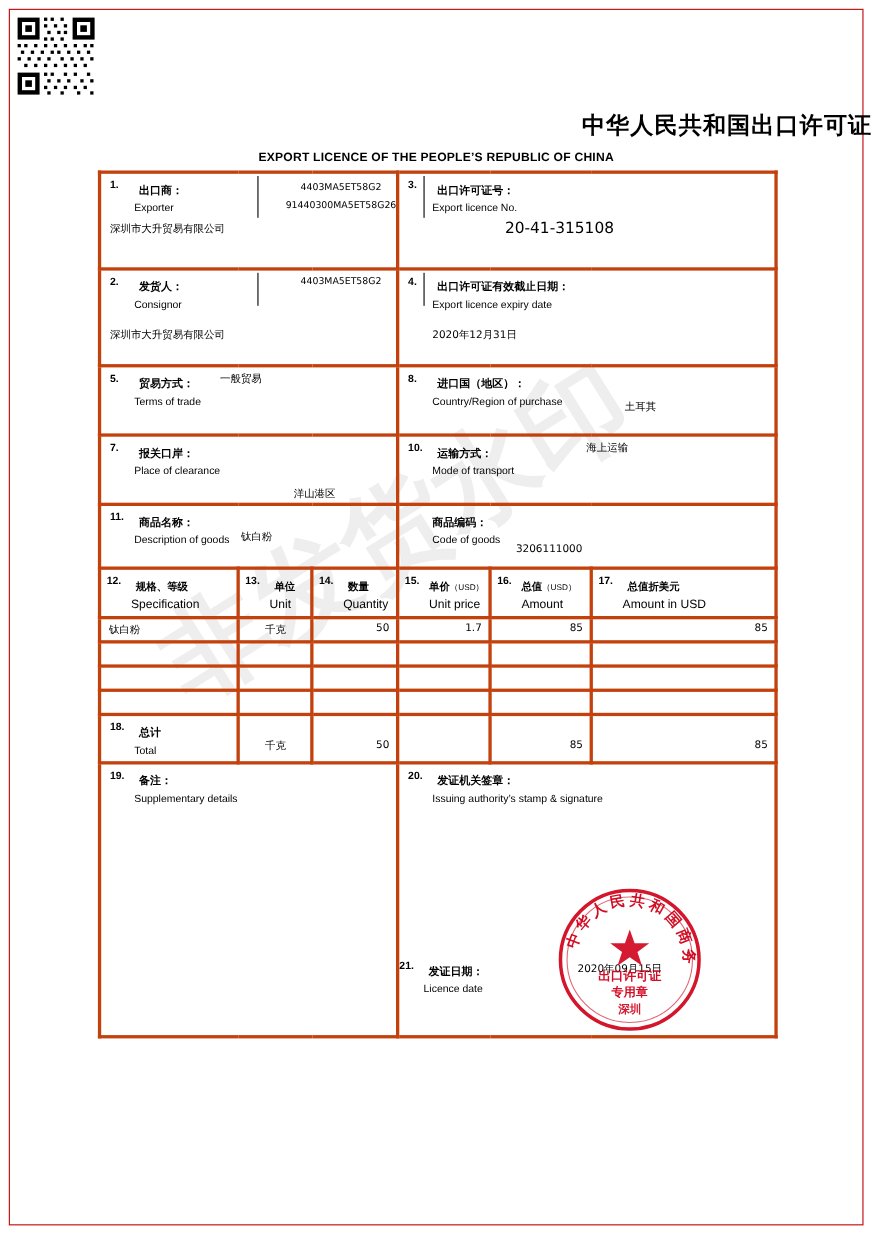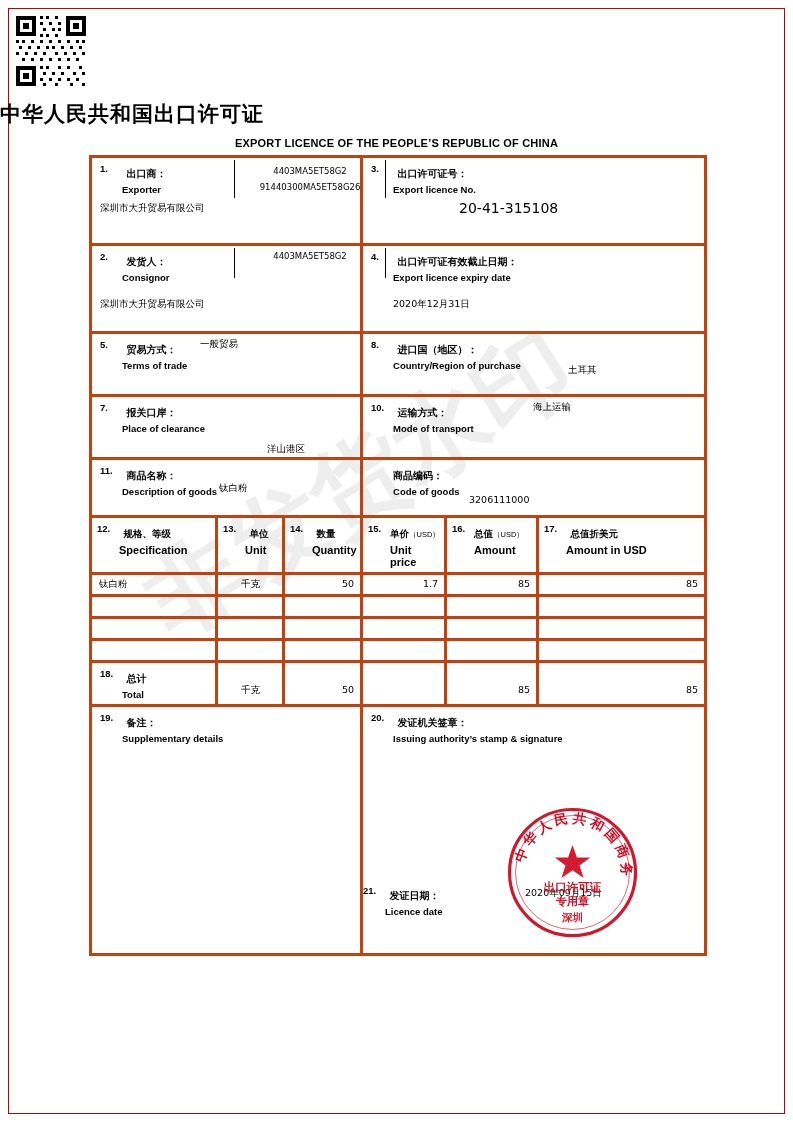--- a/index.html
+++ b/index.html
@@ -36,21 +36,21 @@
     height: 74px;
   }
   .qr svg { display: block; }
 
   
   .title-cn {
     position: absolute;
     left: 0;
     top: 100px;
     width: 793px;
-    text-align: left;
+    text-align: right;
     font-size: 21px;
     font-weight: bold;
     letter-spacing: 1px;
     font-family: "DejaVu Sans", sans-serif;
   }
   .title-en {
     position: absolute;
     left: 0;
     top: 137px;
     width: 793px;
@@ -87,21 +87,21 @@
     font-weight: bold;
     vertical-align: top;
   }
   .lbl-cn {
     font-size: 10px;
     font-weight: bold;
     font-family: "DejaVu Sans", sans-serif;
   }
   .lbl-en {
     font-size: 9.5px;
-    font-weight: bold;
+    font-weight: normal;
     margin-left: 22px;
     display: block;
     margin-top: 3px;
   }
 
   
   .v-abs { position: absolute; font-size: 9.5px; font-family: "DejaVu Sans", sans-serif; }
 
   
   .code-box {

